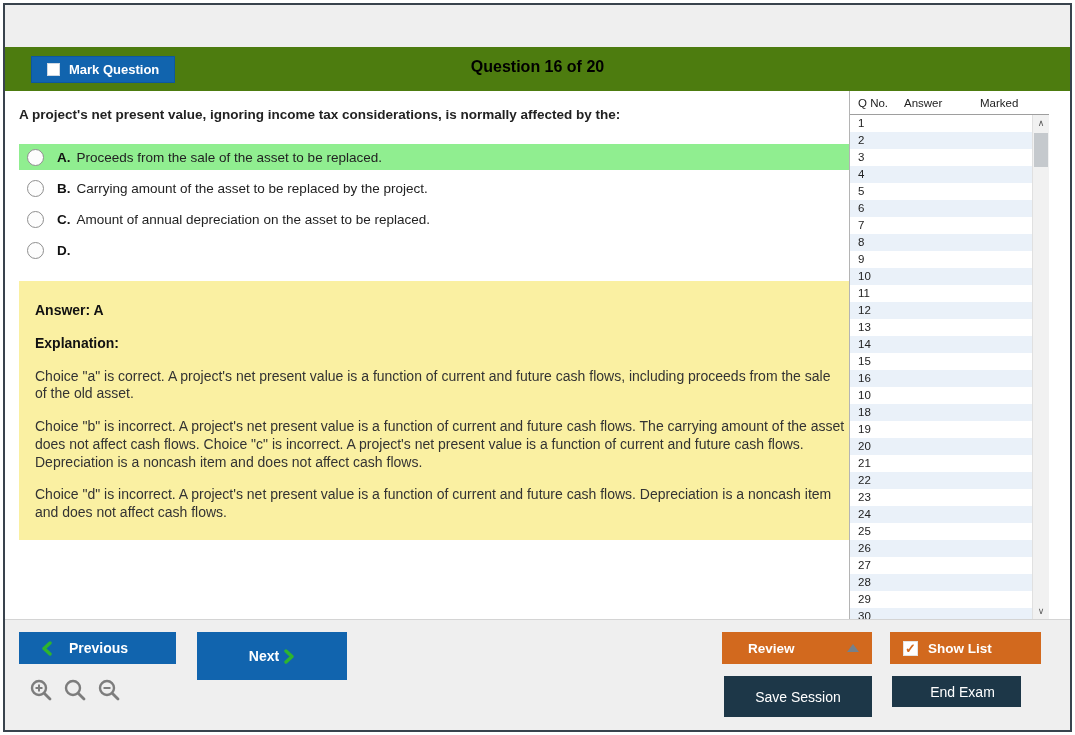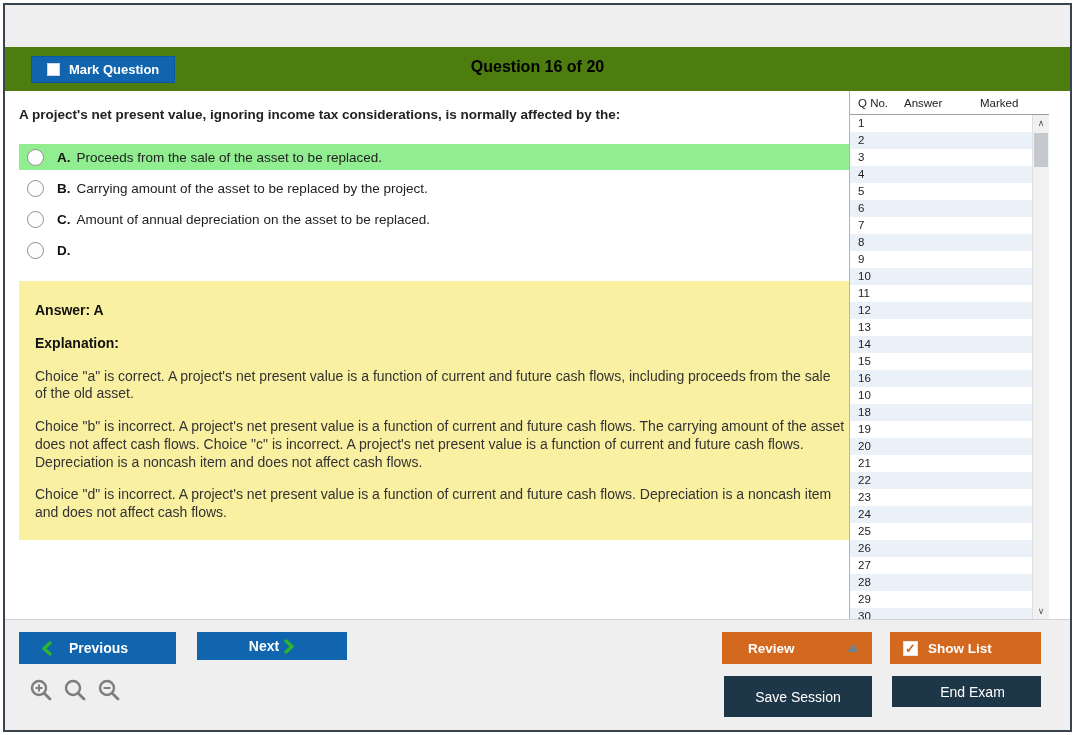--- a/index.html
+++ b/index.html
@@ -64,26 +64,26 @@
   .sb-arrow { position:absolute; left:0; right:0; height:16px; text-align:center; font-size:9px; color:#5a5a5a; line-height:16px; cursor:pointer; }
   .sb-up { top:0; } .sb-down { bottom:0; }
   .sb-thumb { position:absolute; left:1px; right:1px; top:18px; height:34px; background:#c5c9cd; cursor:grab; }
   
   .footer { position:absolute; left:0; right:0; bottom:0; height:111px; background:#efefef; border-top:1px solid #d4d4d4; }
   .fbtn { position:absolute; display:flex; align-items:center; color:#fff; cursor:pointer; }
   .blue { background:#1164ae; }
   .orange { background:#d2691e; }
   .navy { background:#1d3748; }
   .btn-prev { left:14px; top:12px; width:157px; height:32px; padding-left:22px; gap:16px; font-weight:bold; font-size:14px; }
-  .btn-next { left:192px; top:12px; width:150px; height:28px; justify-content:center; gap:4px; font-weight:bold; font-size:14px; }
+  .btn-next { left:192px; top:12px; width:150px; height:48px; justify-content:center; gap:4px; font-weight:bold; font-size:14px; }
   .btn-show-answer { left:551px; top:12px; width:151px; height:32px; padding-left:13px; gap:10px; font-weight:bold; font-size:13.5px; }
   .btn-review { left:717px; top:12px; width:150px; height:32px; padding-left:26px; font-weight:bold; font-size:13.5px; position:absolute; }
   .btn-show-list { left:885px; top:12px; width:151px; height:32px; padding-left:13px; gap:10px; font-weight:bold; font-size:13.5px; }
   .btn-save { left:719px; top:56px; width:148px; height:41px; justify-content:center; font-size:14px; }
-  .btn-end { left:887px; top:56px; width:149px; height:31px; justify-content:center; font-size:14px;padding-left:12px; }
+  .btn-end { left:887px; top:56px; width:129px; height:31px; justify-content:center; font-size:14px;padding-left:12px; }
   .cb-white { width:15px; height:15px; background:#fff; border:1px solid #e4e4e4; flex:none;
               display:flex; align-items:center; justify-content:center; }
   .cb-white .check { color:#d2691e; font-size:13px; font-weight:bold; line-height:1; }
   .tri-up {
     position:absolute; right:13px; top:12px; width:0; height:0;
     border-left:6px solid transparent; border-right:6px solid transparent;
     border-bottom:8px solid #75808a;
   }
   .chev { display:inline-flex; }
   .zoom-icons { position:absolute; left:24px; top:58px; display:flex; gap:10px; }

